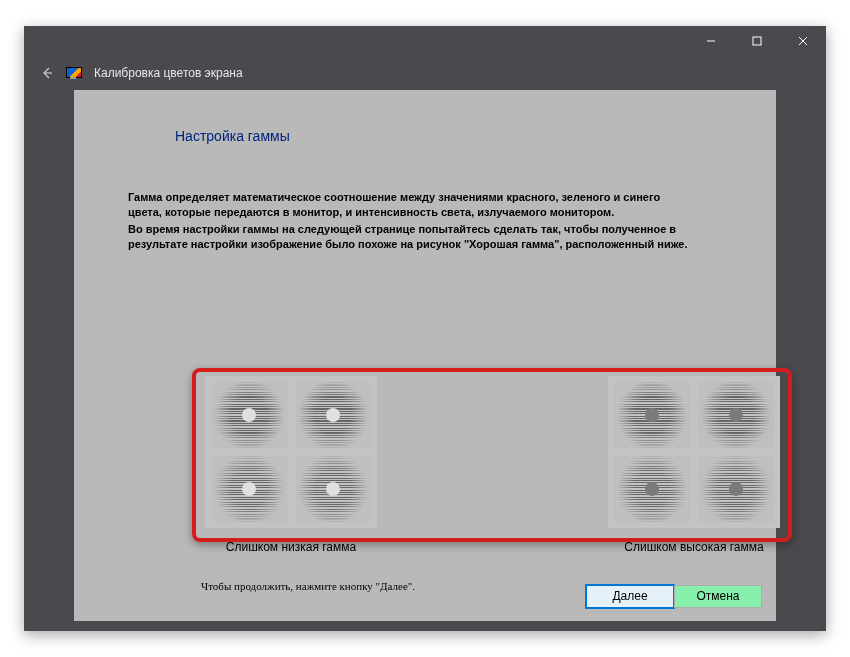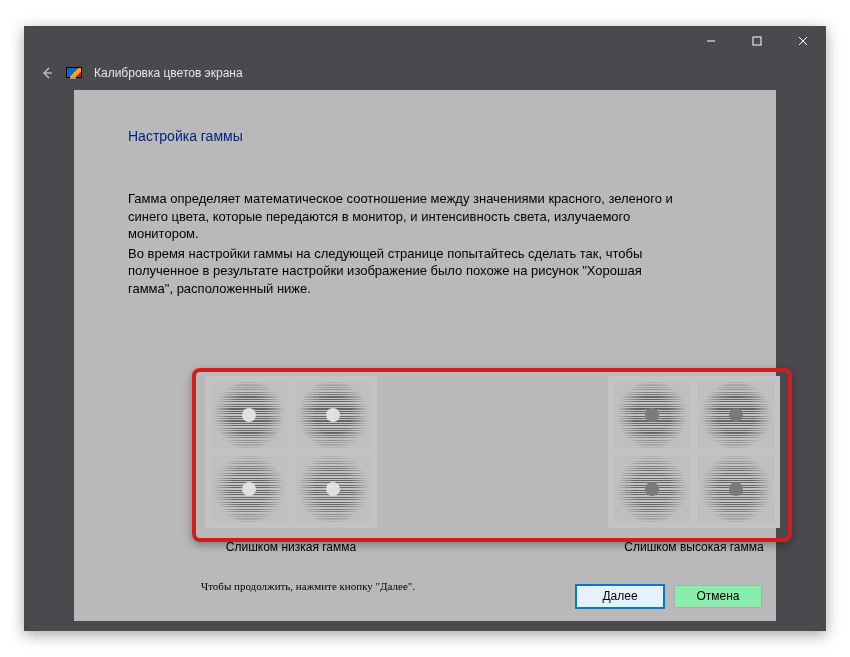--- a/index.html
+++ b/index.html
@@ -70,26 +70,28 @@
     flex: 1;
     margin: 0 50px 0 50px;
     background: #b9b9b9;
     position: relative;
     padding: 38px 54px 20px 54px;
   }
   .page-title {
     color: #00247d;
     font-size: 14px;
     margin-bottom: 46px;
+    margin-left: 47px;
   }
   .body-text {
-    font-size: 13px;
+    font-size: 11px;
     color: #000;
     line-height: 1.35;
     max-width: 560px;
+    font-weight: bold;
   }
   .body-text p { margin: 0 0 2px 0; }
 
   .samples-wrap {
     position: absolute;
     left: 127px;
     top: 286px;
     width: 583px;
     height: 173px;
     display: flex;
@@ -171,21 +173,20 @@
     font-family:Liberation Serif, serif;
   }
 
   .footer {
     height: 50px;
     background: #b9b9b9;
     margin: 0 50px 10px 50px;
     display:flex;
     align-items:center;
     justify-content:flex-end;
-    gap: 10px;
     padding-right: 14px;
     border-top: 0;
   }
   .btn {
     min-width: 88px;
     height: 23px;
     font-size: 12px;
     background:#86efac;
     border:1px solid #adadad;
     color:#000;

